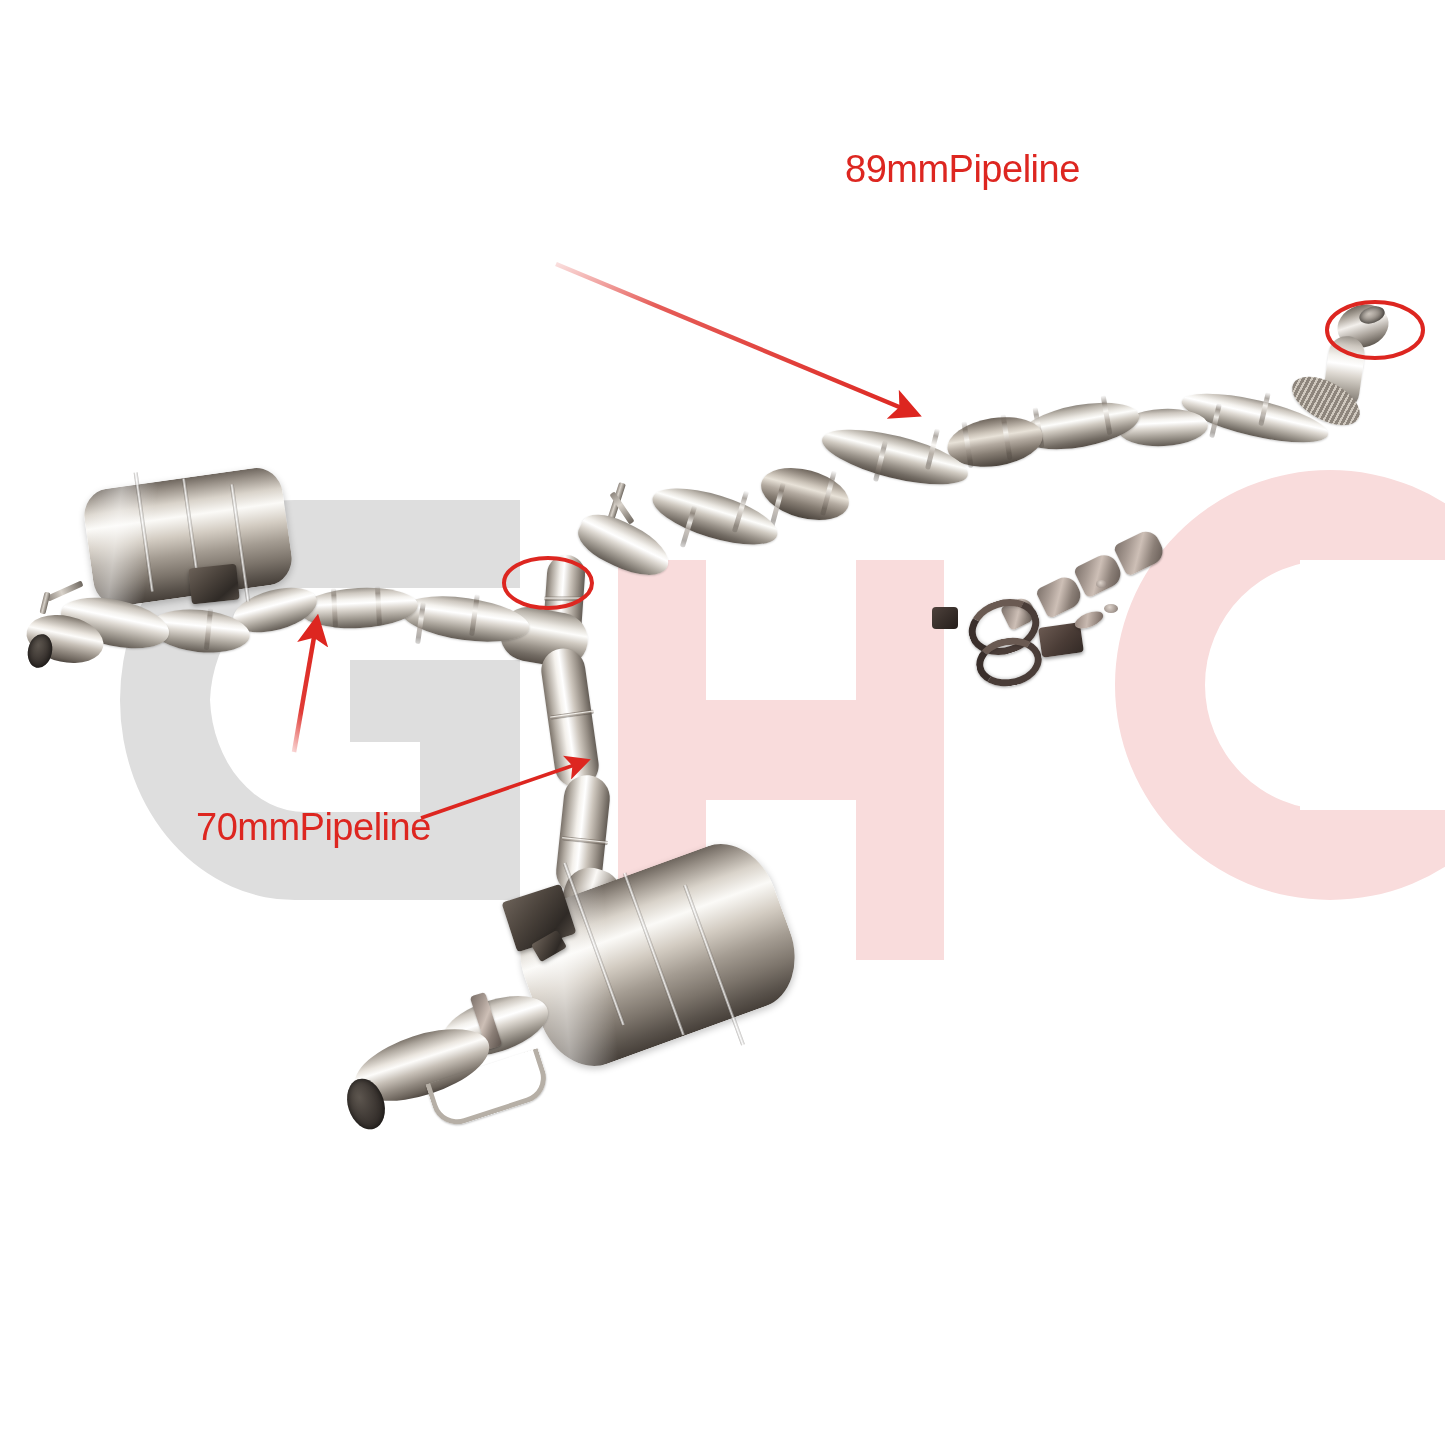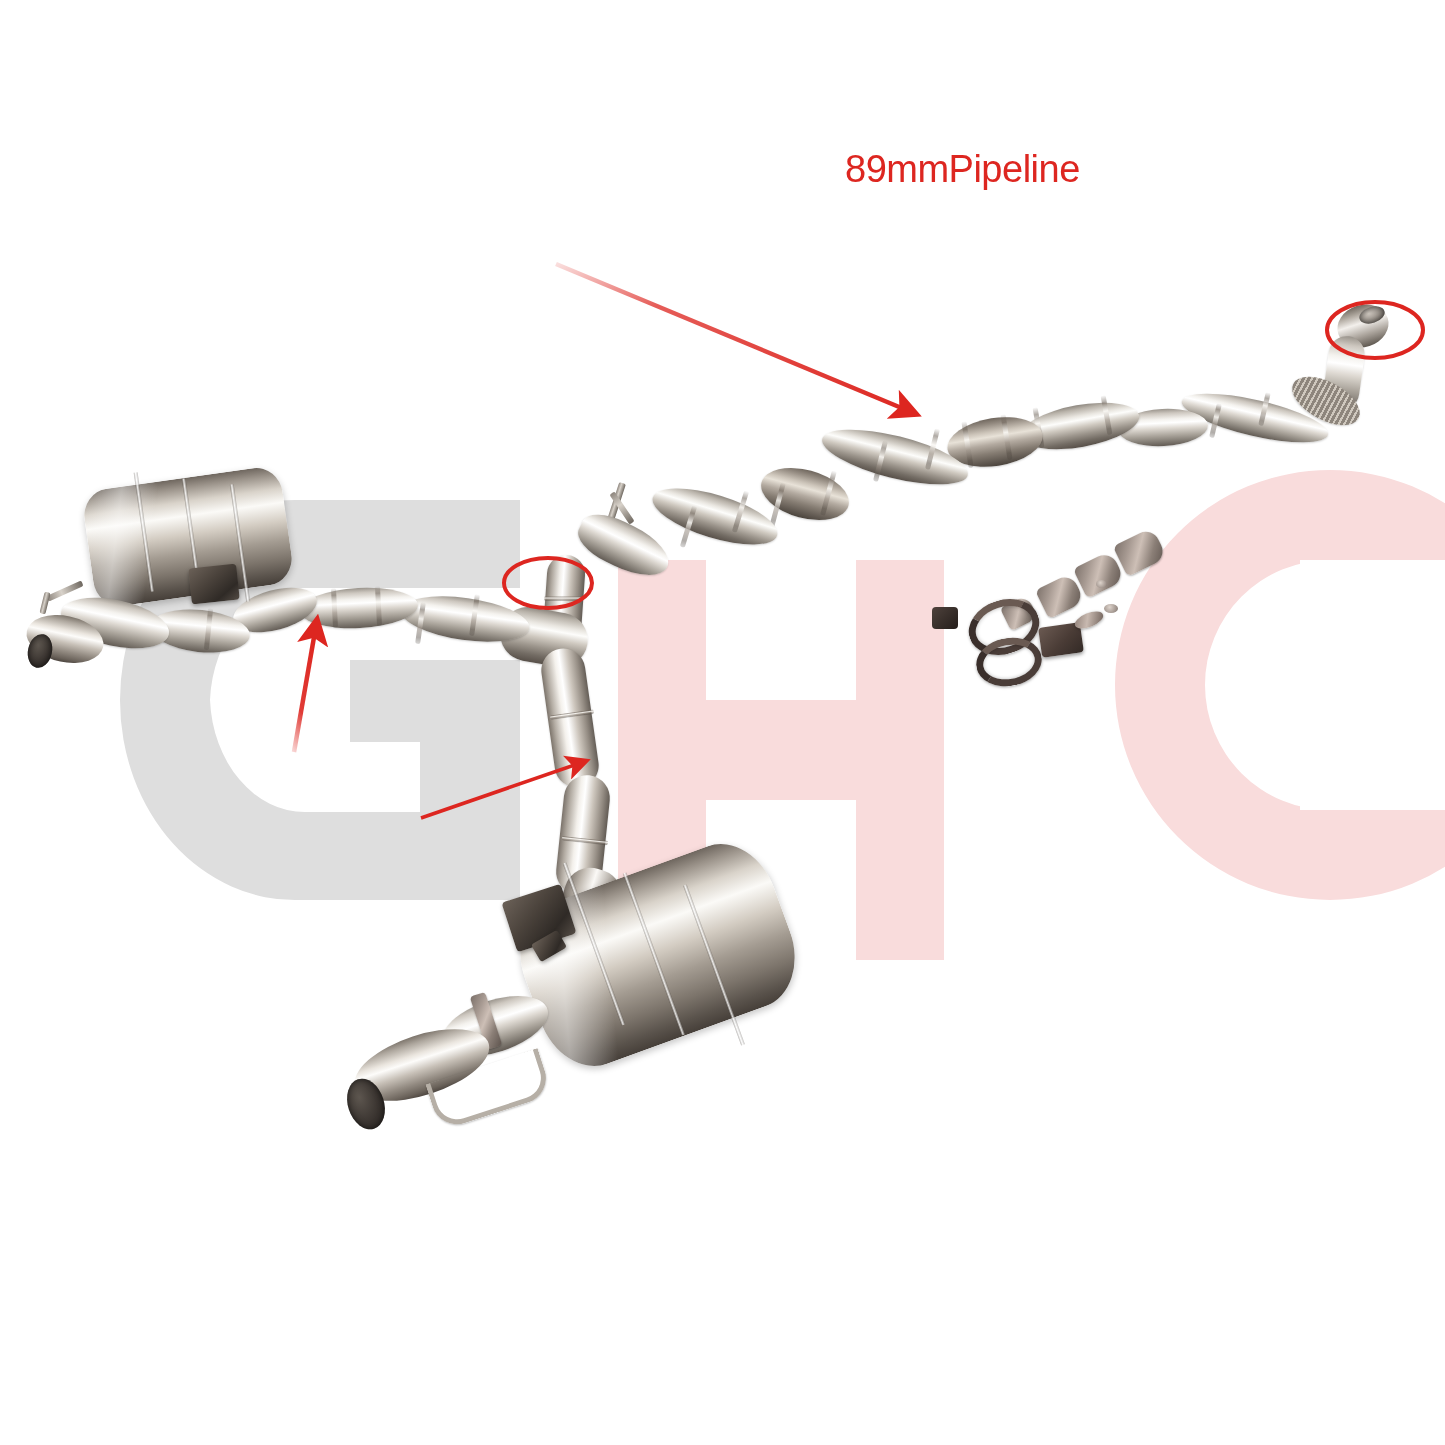--- a/index.html
+++ b/index.html
@@ -315,14 +315,15 @@
 
     <line x1="421" y1="818" x2="586" y2="761" stroke="#dd2620" stroke-width="3.6" marker-end="url(#ah)"></line>
 
     <ellipse cx="1375" cy="330" rx="48" ry="28" fill="none" stroke="#dd2620" stroke-width="4"></ellipse>
 
     <ellipse cx="548" cy="583" rx="44" ry="25" fill="none" stroke="#dd2620" stroke-width="4"></ellipse>
   </svg>
 
   <div class="anno-label" style="left:845px;top:148px;font-size:38px;color:#dd2620;text-align:right;">89mmPipeline</div>
 
+  <div class="anno-label" style="left:196px;top:806px;font-size:38px;color:#dd2620;">70mmPipeline</div>
 
 </div>
 
 </body></html>

